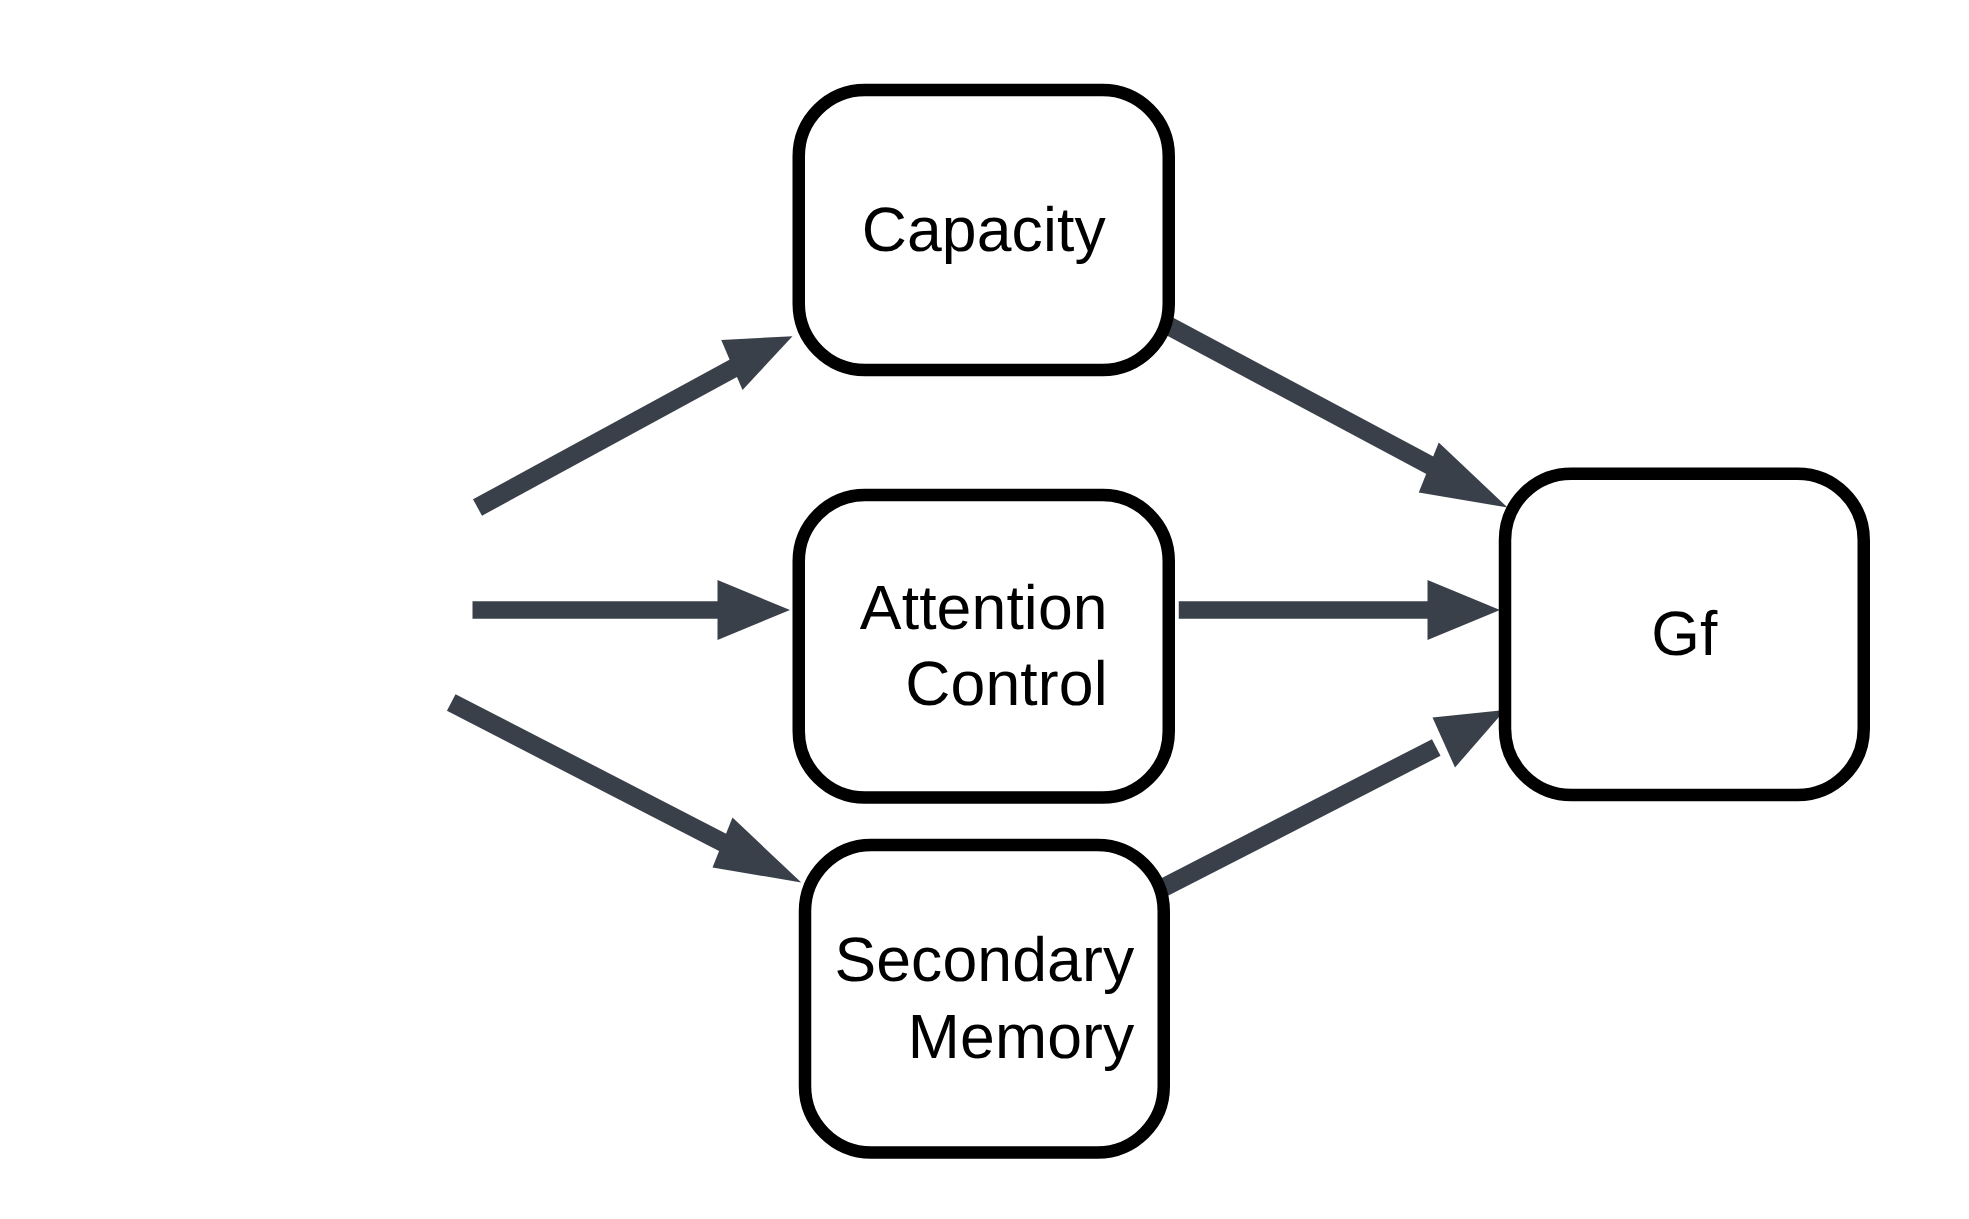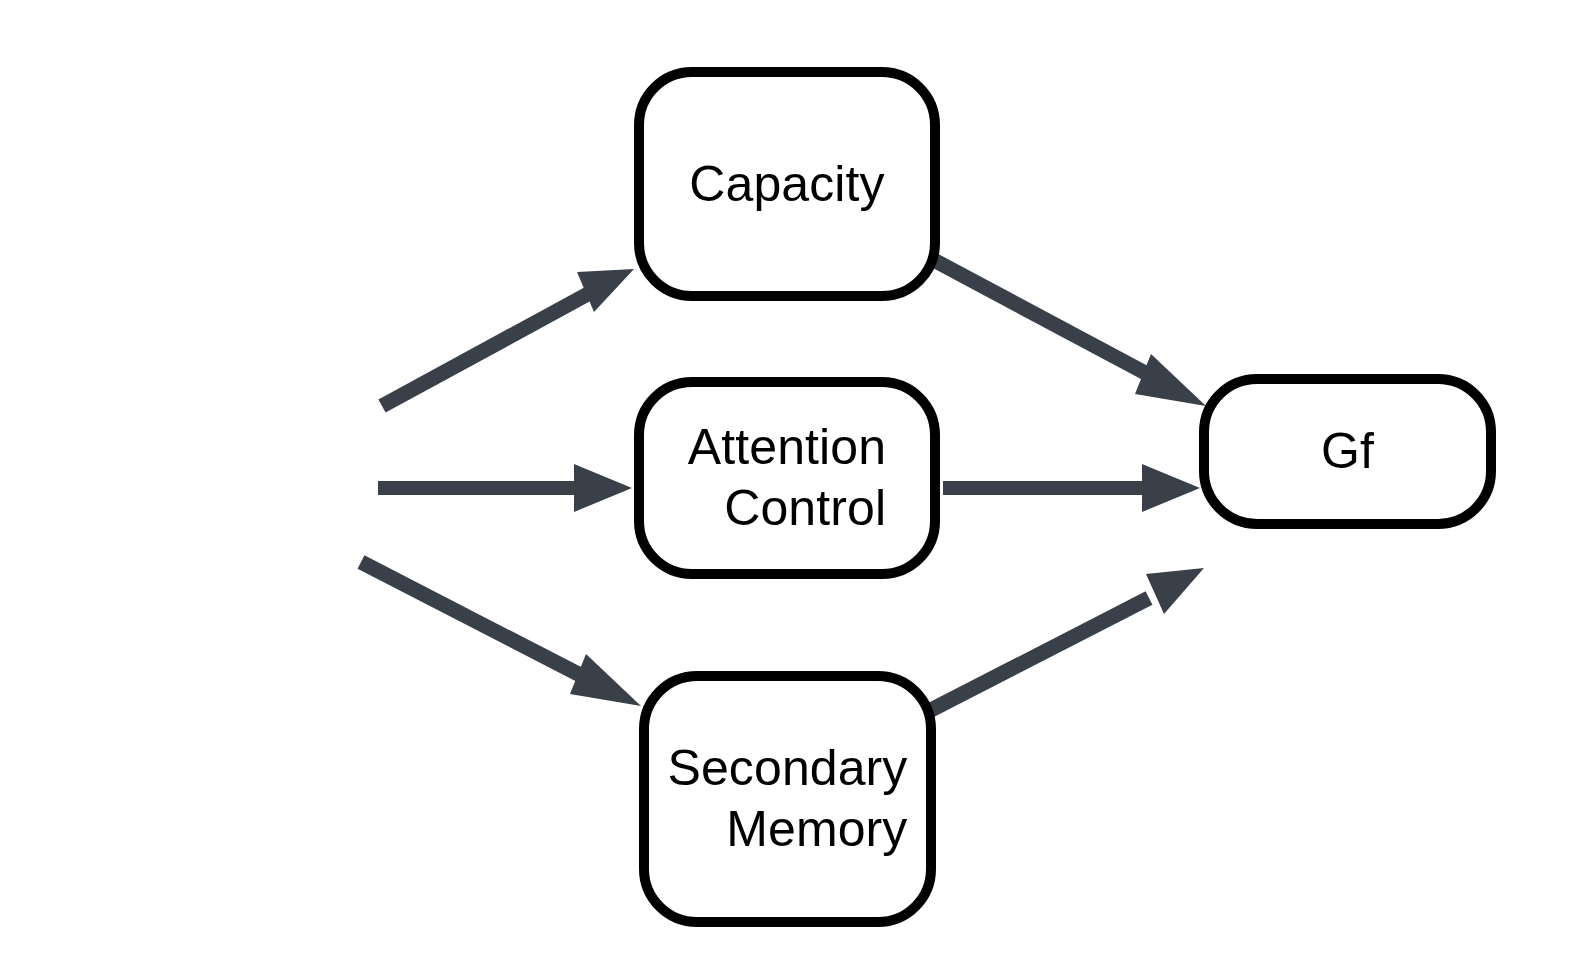--- a/index.html
+++ b/index.html
@@ -45,23 +45,23 @@
     font-weight: 400;
     line-height: 1.22;
     text-align: right;
     letter-spacing: 0.1px;
     white-space: pre-line;
     padding: 0 8px;
   }
   
   #node-wm      { left: 70px;   top: 375px; width: 310px; height: 219px; }
   #node-capacity{ left: 634px;  top: 67px;  width: 306px; height: 234px; }
-  #node-attn    { left: 634px;  top: 377px; width: 306px; height: 202px; }
+  #node-attn    { left: 634px;  top: 391px; width: 306px; height: 252px; }
   #node-secmem  { left: 639px;  top: 671px; width: 297px; height: 256px; }
-  #node-gf      { left: 1199px; top: 374px; width: 297px; height: 155px; }
+  #node-gf      { left: 1199px; top: 374px; width: 297px; height: 267px; }
 </style>
 </head>
 <body>
 
 <div id="diagram-canvas">
 
   <svg id="edges-layer" viewBox="0 0 1575 975" width="1575" height="975" xmlns="http://www.w3.org/2000/svg">
 
     <g>
       <line x1="382" y1="406" x2="597" y2="289" stroke="#3a4049" stroke-width="15" stroke-linecap="butt"></line>

